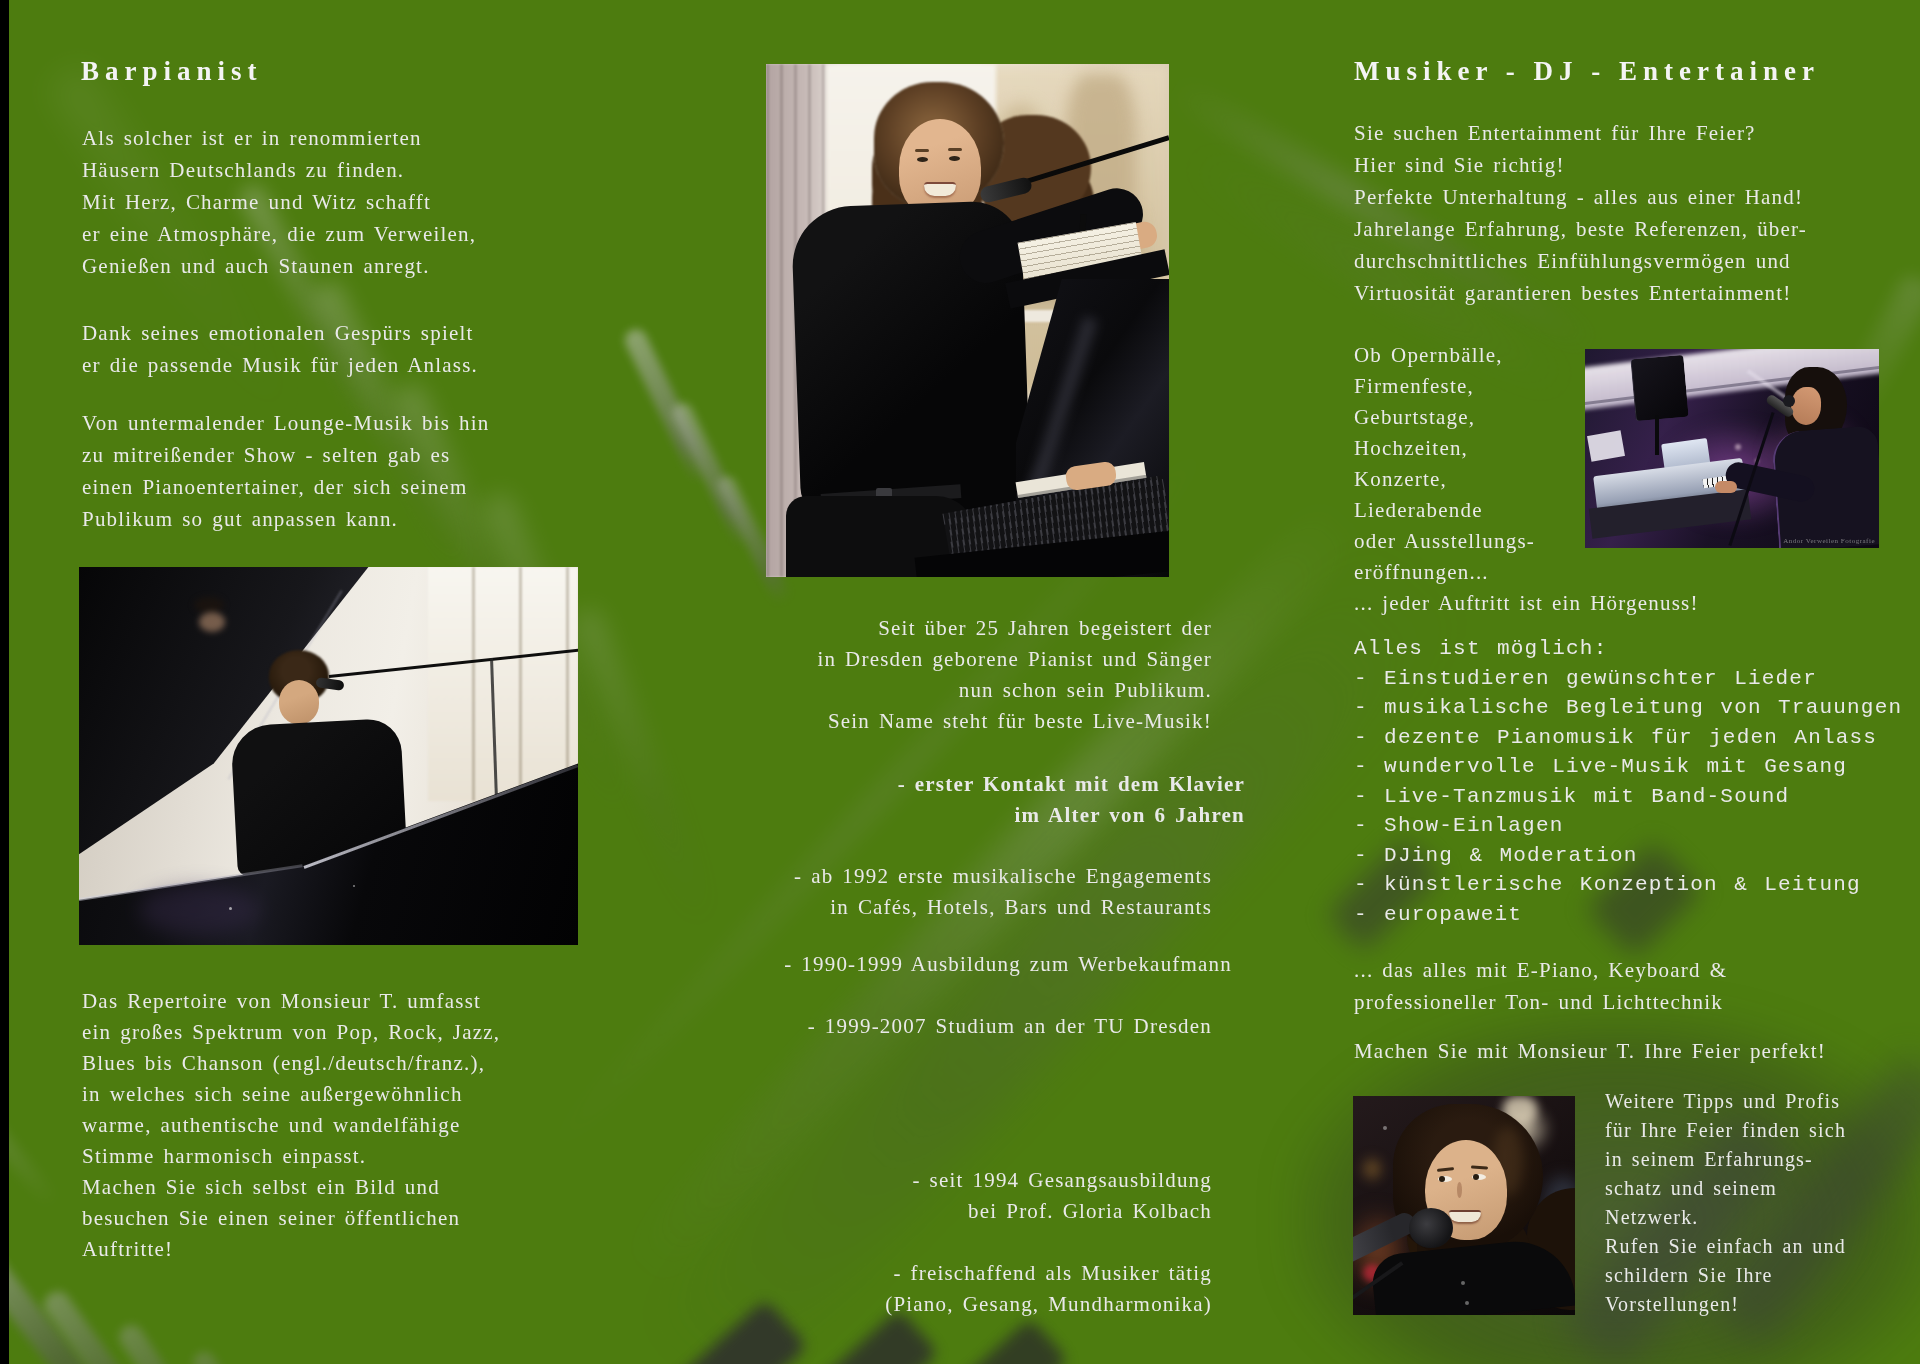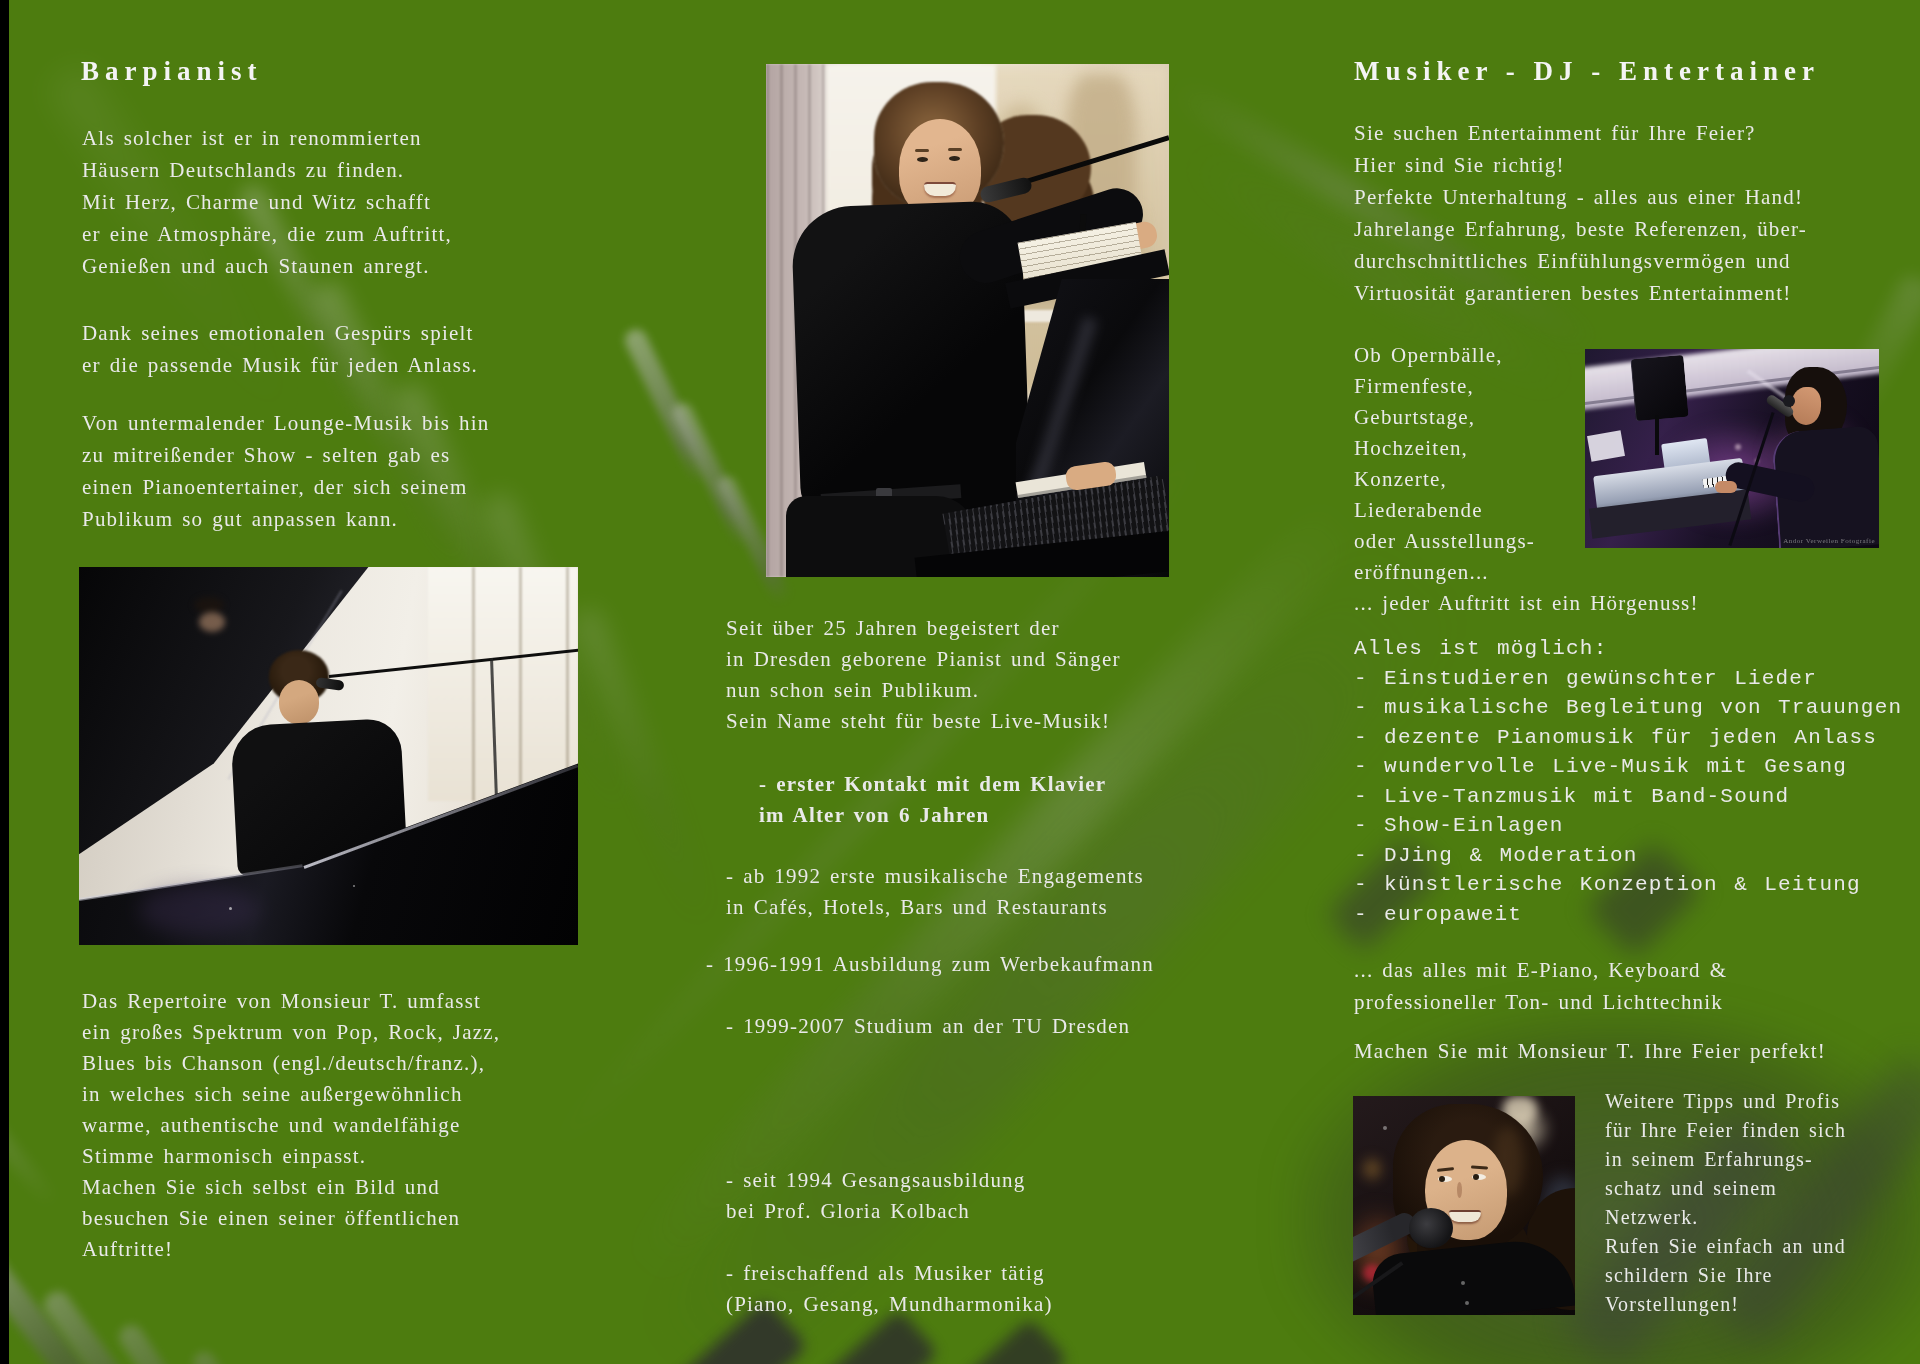--- a/index.html
+++ b/index.html
@@ -2,21 +2,21 @@
 <html><head>
 <meta charset="utf-8">
 <style>
   html,body{margin:0;padding:0;background:#000;}
   #canvas{position:relative;width:1920px;height:1364px;background:#4d7c0f;overflow:hidden;
           font-family:"Liberation Serif","DejaVu Serif",serif;margin-left:9px;}
   .txt{position:absolute;color:#e9e9e9;font-size:21px;letter-spacing:1.2px;word-spacing:2.5px;
        line-height:32px;white-space:pre-line;}
   .heading{position:absolute;color:#f4f4f4;font-weight:bold;font-size:27px;letter-spacing:6px;
        white-space:nowrap;}
-  .center{text-align:left;}
+  .center{text-align:right;}
   .streak{position:absolute;border-radius:12px;}
   .photo{position:absolute;overflow:hidden;background:#111;}
   .abs{position:absolute;}
 </style>
 </head>
 <body>
 
 <div id="canvas">
 
   <div class="streak" style="left:150px;top:40px;width:46px;height:430px;background:linear-gradient(to bottom,rgba(210,210,210,.8),rgba(120,120,120,.3) 65%,transparent);transform:rotate(-33deg);opacity:.10;filter:blur(16px);"></div>
@@ -50,21 +50,21 @@
   <div class="streak" style="left:1280px;top:1010px;width:660px;height:380px;background:radial-gradient(ellipse at 50% 55%,rgba(70,70,74,.55),rgba(40,40,42,.3) 55%,transparent 75%);filter:blur(18px);"></div>
   <div class="streak" style="left:1630px;top:1100px;width:80px;height:280px;background:#3a3a3e;transform:rotate(40deg);opacity:.4;filter:blur(18px);"></div>
   <div class="streak" style="left:1790px;top:1040px;width:70px;height:320px;background:#38383c;transform:rotate(38deg);opacity:.4;filter:blur(18px);"></div>
   <div class="streak" style="left:1348px;top:840px;width:54px;height:110px;background:#333;transform:rotate(45deg);opacity:.5;filter:blur(12px);"></div>
   <div class="streak" style="left:1600px;top:852px;width:70px;height:96px;background:#2f2f2f;transform:rotate(45deg);opacity:.5;filter:blur(12px);"></div>
 
   <div class="heading" style="left:72px;top:56px;">Barpianist</div>
   <div class="txt" style="left:73px;top:122px;width:520px;">Als solcher ist er in renommierten
 Häusern Deutschlands zu finden.
 Mit Herz, Charme und Witz schafft
-er eine Atmosphäre, die zum Auftritt,
+er eine Atmosphäre, die zum Verweilen,
 Genießen und auch Staunen anregt.</div>
   <div class="txt" style="left:73px;top:317px;width:520px;">Dank seines emotionalen Gespürs spielt
 er die passende Musik für jeden Anlass.</div>
   <div class="txt" style="left:73px;top:407px;width:520px;">Von untermalender Lounge-Musik bis hin
 zu mitreißender Show - selten gab es
 einen Pianoentertainer, der sich seinem
 Publikum so gut anpassen kann.</div>
   <div class="txt" style="left:73px;top:986px;width:530px;line-height:31px;">Das Repertoire von Monsieur T. umfasst
 ein großes Spektrum von Pop, Rock, Jazz,
 Blues bis Chanson (engl./deutsch/franz.),
@@ -139,21 +139,21 @@
   </div>
 
   <div class="txt center" style="left:717px;top:613px;width:486px;line-height:31px;">Seit über 25 Jahren begeistert der
 in Dresden geborene Pianist und Sänger
 nun schon sein Publikum.
 Sein Name steht für beste Live-Musik!</div>
   <div class="txt center" style="left:750px;top:769px;width:486px;line-height:31px;font-weight:bold;">- erster Kontakt mit dem Klavier
 im Alter von 6 Jahren</div>
   <div class="txt center" style="left:717px;top:861px;width:486px;line-height:31px;">- ab 1992 erste musikalische Engagements
 in Cafés, Hotels, Bars und Restaurants</div>
-  <div class="txt center" style="left:697px;top:949px;width:526px;line-height:31px;">- 1996-1991 Ausbildung zum Werbekaufmann</div>
+  <div class="txt center" style="left:697px;top:949px;width:526px;line-height:31px;">- 1990-1999 Ausbildung zum Werbekaufmann</div>
   <div class="txt center" style="left:717px;top:1011px;width:486px;line-height:31px;">- 1999-2007 Studium an der TU Dresden</div>
   <div class="txt center" style="left:717px;top:1165px;width:486px;line-height:31px;">- seit 1994 Gesangsausbildung
 bei Prof. Gloria Kolbach</div>
   <div class="txt center" style="left:717px;top:1258px;width:486px;line-height:31px;">- freischaffend als Musiker tätig
 (Piano, Gesang, Mundharmonika)</div>
 
   <div class="heading" style="left:1345px;top:56px;">Musiker - DJ - Entertainer</div>
   <div class="txt" style="left:1345px;top:117px;width:560px;">Sie suchen Entertainment für Ihre Feier?
 Hier sind Sie richtig!
 Perfekte Unterhaltung - alles aus einer Hand!

